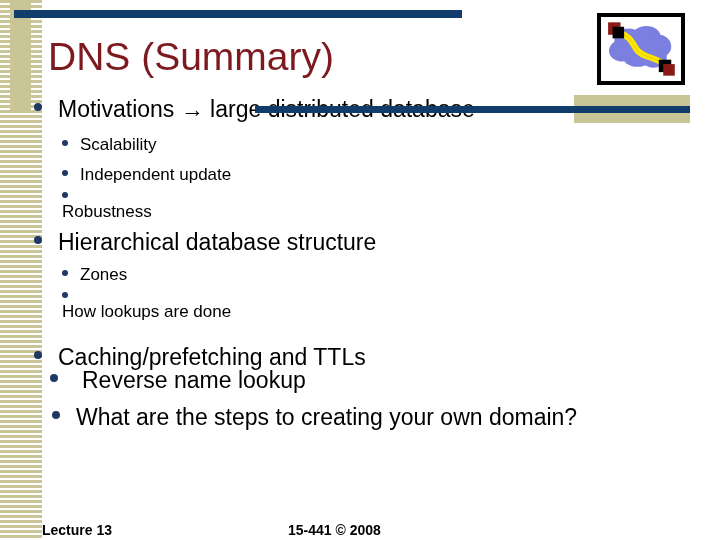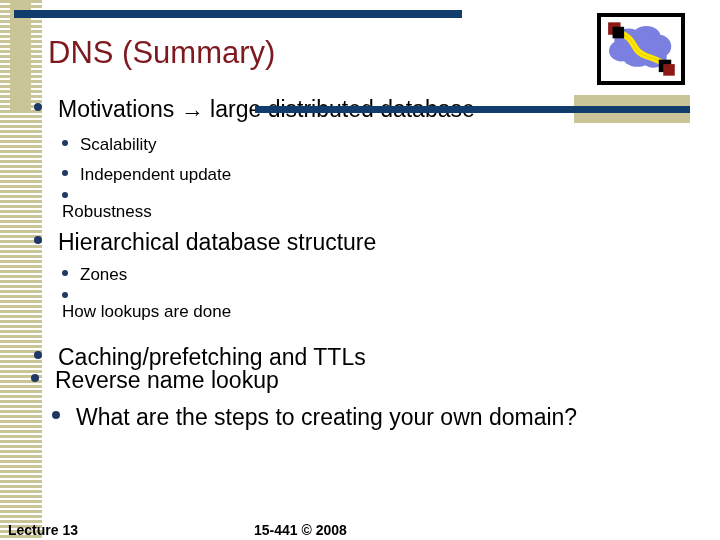--- a/index.html
+++ b/index.html
@@ -85,21 +85,21 @@
     height: 8px;
     background: #123c6b;
     z-index: 5;
   }
 
   
   .title {
     position: absolute;
     left: 48px;
     top: 37px;
-    font-size: 31px;
+    font-size: 39px;
     line-height: 1.0;
     color: #7d1a20;
     letter-spacing: 0px;
     white-space: nowrap;
     z-index: 6;
   }
 
   
   .cloud-frame {
     position: absolute;
@@ -190,20 +190,21 @@
   }
 
   
   .footer-item {
     position: absolute;
     font-size: 14px;
     font-weight: bold;
     color: #000000;
     white-space: nowrap;
     z-index: 8;
+    margin-left: 34px;
   }
   .footer-left  { left: 8px;   top: 522px; }
   .footer-mid   { left: 254px; top: 522px; }
   .footer-right { left: 576px; top: 548px; }
 </style>
 </head>
 <body>
 
 <div id="slide">
 
@@ -279,21 +280,21 @@
     <div class="bullet-row lvl2" style="left:62px; top:296px;flex-direction:column;">
       <span class="bullet-dot"></span>
       <span>How lookups are done</span>
     </div>
 
     <div class="bullet-row lvl1" style="left:34px; top:344px;">
       <span class="bullet-dot"></span>
       <span>Caching/prefetching and TTLs</span>
     </div>
 
-    <div class="bullet-row lvl1" style="left:31px; top:367px;">
+    <div class="bullet-row lvl1" style="left:50px; top:367px;gap:8px;">
       <span class="bullet-dot"></span>
       <span>Reverse name lookup</span>
     </div>
 
     <div class="bullet-row lvl1" style="left:52px; top:404px;">
       <span class="bullet-dot"></span>
       <span>What are the steps to creating your own domain?</span>
     </div>
 
   </div>

